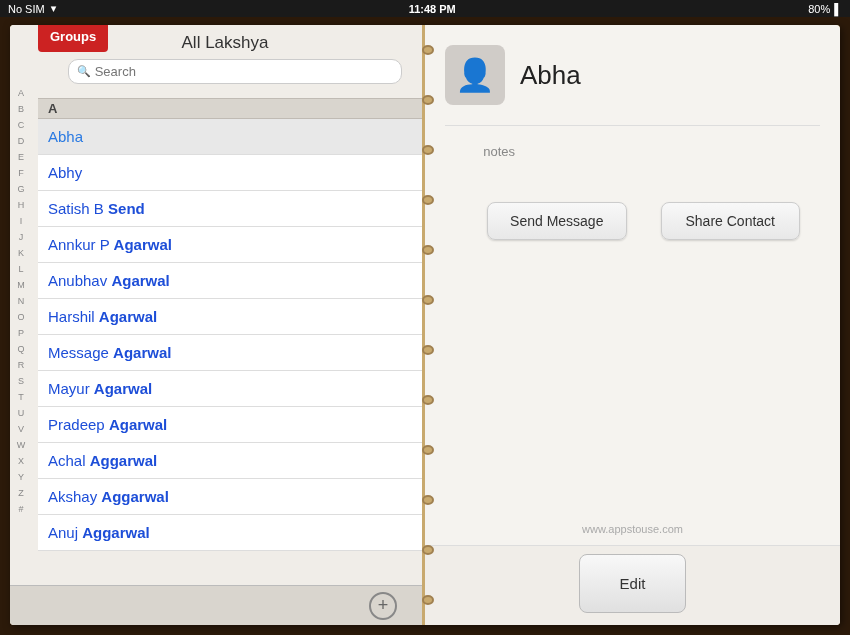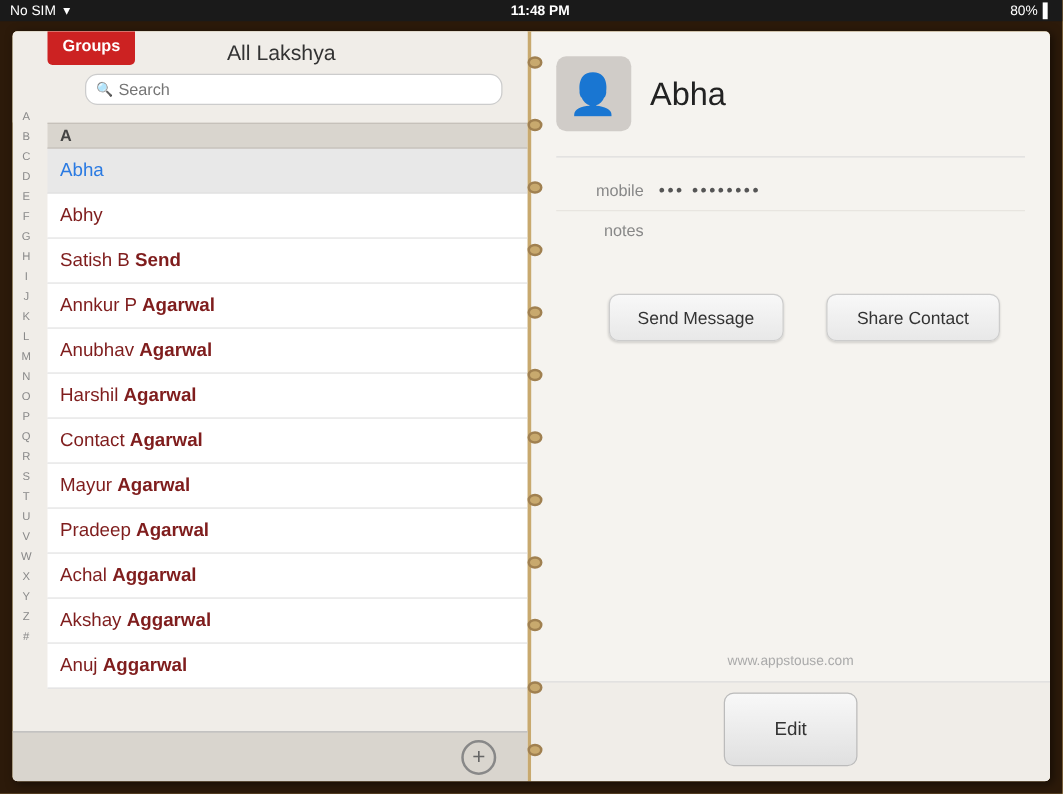--- a/index.html
+++ b/index.html
@@ -141,21 +141,21 @@
       font-weight: bold;
       color: #444;
       border-top: 1px solid #c0bbb4;
       border-bottom: 1px solid #c0bbb4;
     }
 
     .contact-item {
       padding: 9px 10px 9px 10px;
       border-bottom: 1px solid #ddd;
       font-size: 15px;
-      color: #7f1d1d;
+      color: #1d4ed8;
       cursor: pointer;
       background: white;
     }
 
     .contact-item.selected {
       background: #e8e8e8;
     }
 
     .contact-item.first-item {
       color: #2a7ae2;
@@ -413,21 +413,21 @@
     </div>
 
     <div class="contact-list" id="contact-list">
         <div class="section-header">A</div>
         <div class="contact-item selected first-item">Abha</div>
         <div class="contact-item">Abhy</div>
         <div class="contact-item"><span>Satish B </span><span class="last-name">Send</span></div>
         <div class="contact-item"><span>Annkur P </span><span class="last-name">Agarwal</span></div>
         <div class="contact-item"><span>Anubhav </span><span class="last-name">Agarwal</span></div>
         <div class="contact-item"><span>Harshil </span><span class="last-name">Agarwal</span></div>
-        <div class="contact-item"><span>Contact </span><span class="last-name">Agarwal</span></div>
+        <div class="contact-item"><span>Message </span><span class="last-name">Agarwal</span></div>
         <div class="contact-item"><span>Mayur </span><span class="last-name">Agarwal</span></div>
         <div class="contact-item"><span>Pradeep </span><span class="last-name">Agarwal</span></div>
         <div class="contact-item"><span>Achal </span><span class="last-name">Aggarwal</span></div>
         <div class="contact-item"><span>Akshay </span><span class="last-name">Aggarwal</span></div>
         <div class="contact-item"><span>Anuj </span><span class="last-name">Aggarwal</span></div>
       </div>
 
     <div class="add-btn">
       <div class="add-circle">+</div>
     </div>
@@ -454,24 +454,20 @@
     <div class="detail-content">
 
       <div class="contact-profile">
         <div class="avatar-placeholder">
           <span class="avatar-icon">👤</span>
         </div>
         <div class="contact-name">Abha</div>
       </div>
 
       <div class="info-section">
-        <div class="info-row">
-          <span class="info-label">mobile</span>
-          <span class="info-value">••• ••••••••</span>
-        </div>
         <div class="notes-row">
           <span class="notes-label">notes</span>
         </div>
       </div>
 
       <div class="action-buttons">
         <div class="action-btn">Send Message</div>
         <div class="action-btn">Share Contact</div>
       </div>
 

